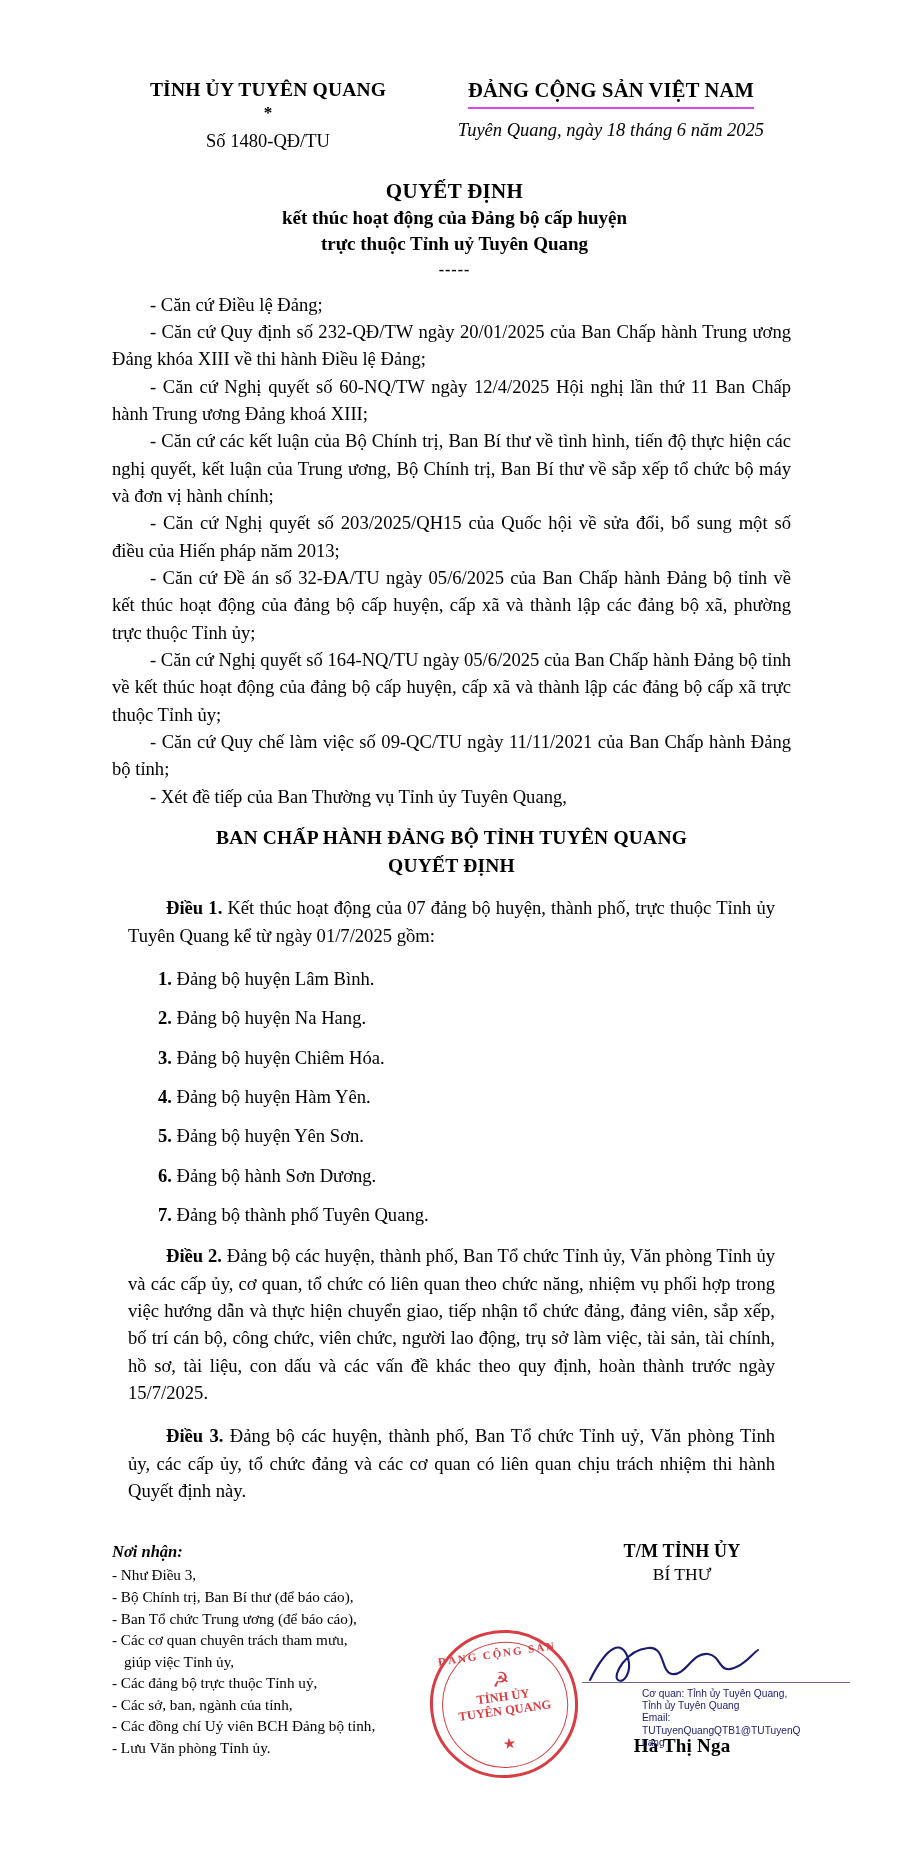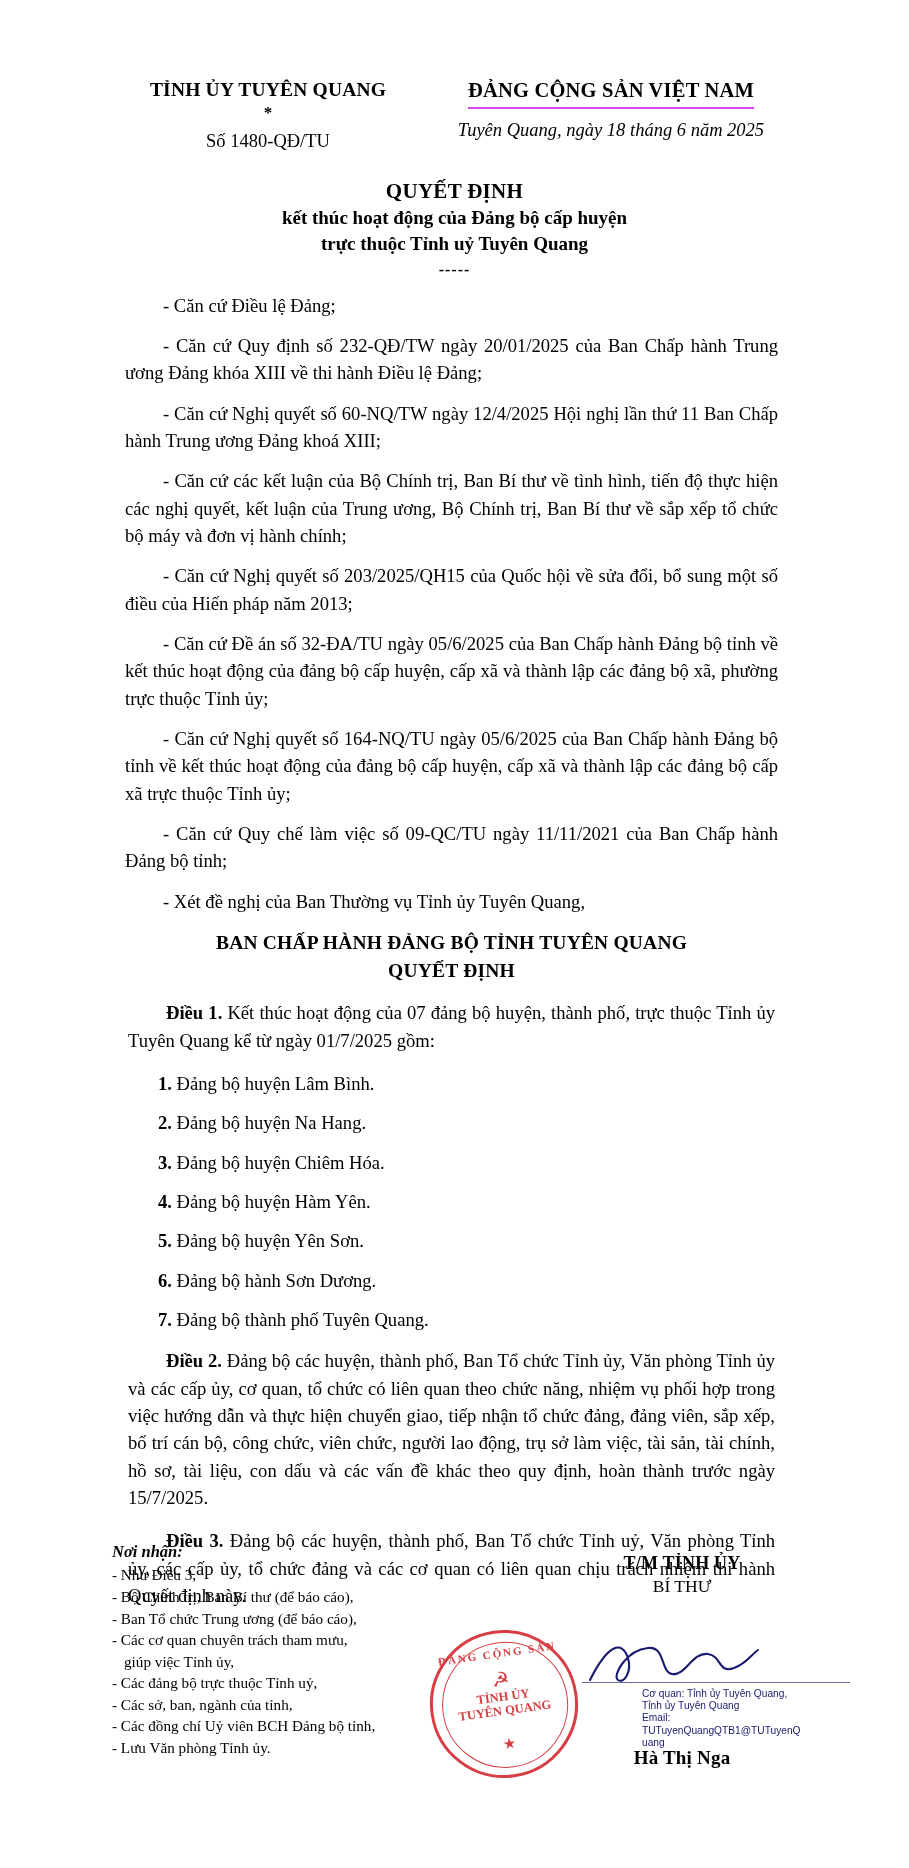--- a/index.html
+++ b/index.html
@@ -97,21 +97,21 @@
   
   .body-text {
     padding: 0 118px 0 112px;
     margin-top: 12px;
     font-size: 18.6px;
     line-height: 1.47;
     text-align: justify;
   }
   .p-indent {
     text-indent: 38px;
-    margin: 13px;
+    margin: 0;
     text-align: justify;
   }
   .center-head {
     text-align: center;
     font-weight: bold;
     font-size: 19.5px;
     letter-spacing: .2px;
     margin-top: 14px;
     line-height: 1.45;
   }
@@ -161,21 +161,20 @@
   .signature {
     width: 330px;
     text-align: center;
     position: relative;
   }
   .sig-title {
     font-weight: bold;
     font-size: 18px;
     line-height: 1.3;
     letter-spacing: .2px;
-    margin-top: 12px;
   }
   .sig-role {
     font-size: 17.5px;
     line-height: 1.35;
   }
   .sig-name {
     font-weight: bold;
     font-size: 19px;
     margin-top: 148px;
     letter-spacing: .2px;
@@ -285,21 +284,21 @@
   <div class="body-text">
 
     <p class="p-indent">- Căn cứ Điều lệ Đảng;</p>
     <p class="p-indent">- Căn cứ Quy định số 232-QĐ/TW ngày 20/01/2025 của Ban Chấp hành Trung ương Đảng khóa XIII về thi hành Điều lệ Đảng;</p>
     <p class="p-indent">- Căn cứ Nghị quyết số 60-NQ/TW ngày 12/4/2025 Hội nghị lần thứ 11 Ban Chấp hành Trung ương Đảng khoá XIII;</p>
     <p class="p-indent">- Căn cứ các kết luận của Bộ Chính trị, Ban Bí thư về tình hình, tiến độ thực hiện các nghị quyết, kết luận của Trung ương, Bộ Chính trị, Ban Bí thư về sắp xếp tổ chức bộ máy và đơn vị hành chính;</p>
     <p class="p-indent">- Căn cứ Nghị quyết số 203/2025/QH15 của Quốc hội về sửa đổi, bổ sung một số điều của Hiến pháp năm 2013;</p>
     <p class="p-indent">- Căn cứ Đề án số 32-ĐA/TU ngày 05/6/2025 của Ban Chấp hành Đảng bộ tỉnh về kết thúc hoạt động của đảng bộ cấp huyện, cấp xã và thành lập các đảng bộ xã, phường trực thuộc Tỉnh ủy;</p>
     <p class="p-indent">- Căn cứ Nghị quyết số 164-NQ/TU ngày 05/6/2025 của Ban Chấp hành Đảng bộ tỉnh về kết thúc hoạt động của đảng bộ cấp huyện, cấp xã và thành lập các đảng bộ cấp xã trực thuộc Tỉnh ủy;</p>
     <p class="p-indent">- Căn cứ Quy chế làm việc số 09-QC/TU ngày 11/11/2021 của Ban Chấp hành Đảng bộ tỉnh;</p>
-    <p class="p-indent">- Xét đề nghị của Ban Thường vụ Tỉnh ủy Tuyên Quang,</p>
+    <p class="p-indent">- Xét đề tiếp của Ban Thường vụ Tỉnh ủy Tuyên Quang,</p>
 
     <div class="center-head">BAN CHẤP HÀNH ĐẢNG BỘ TỈNH TUYÊN QUANG</div>
     <div class="center-head second">QUYẾT ĐỊNH</div>
 
     <p class="article">
       <span class="article-label">Điều 1.</span><span> Kết thúc hoạt động của 07 đảng bộ huyện, thành phố, trực thuộc Tỉnh ủy Tuyên Quang kể từ ngày 01/7/2025 gồm:</span>
     </p>
 
     <p class="list-item">
       <span class="list-num">1.</span><span> Đảng bộ huyện Lâm Bình.</span>

